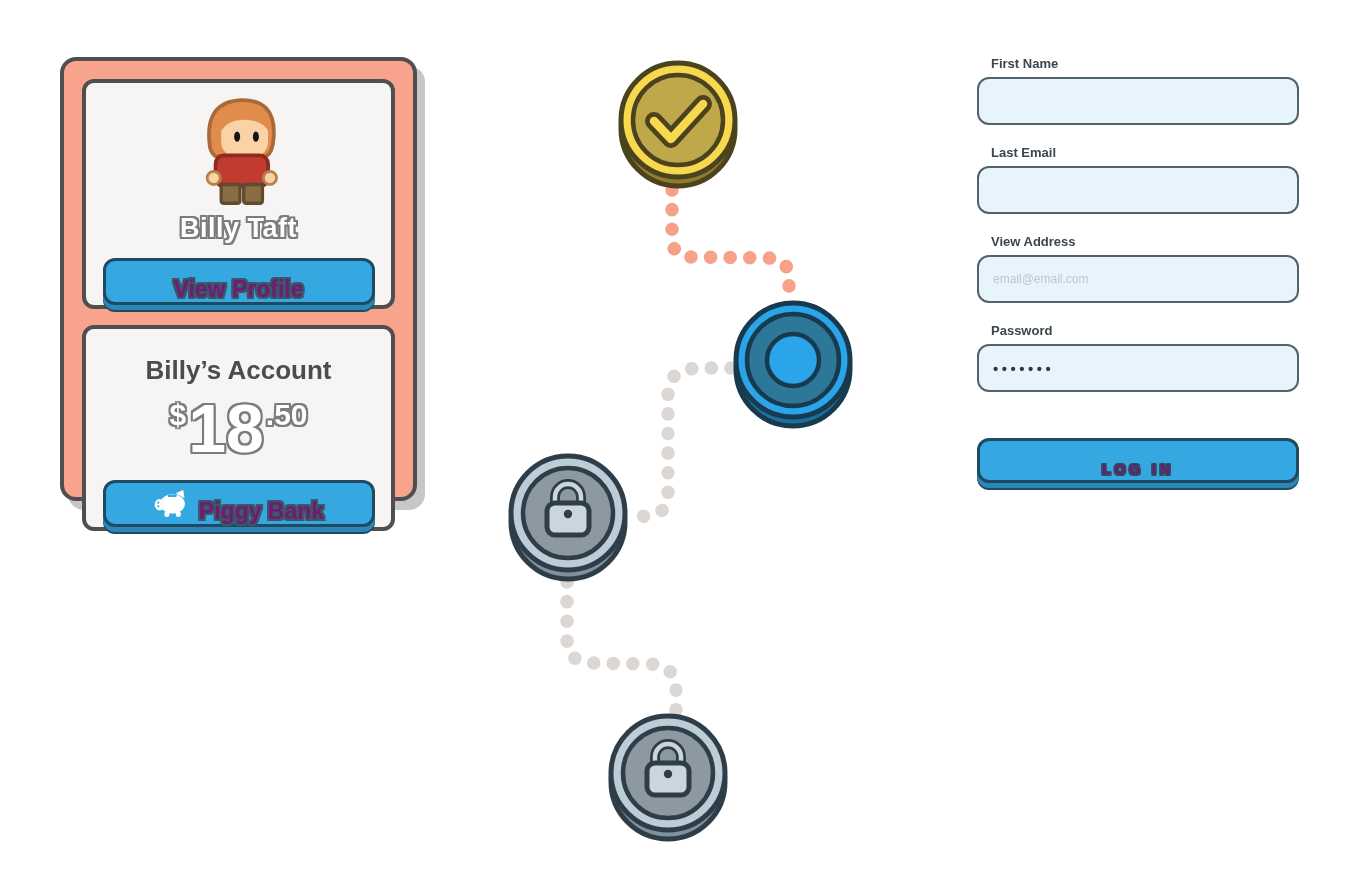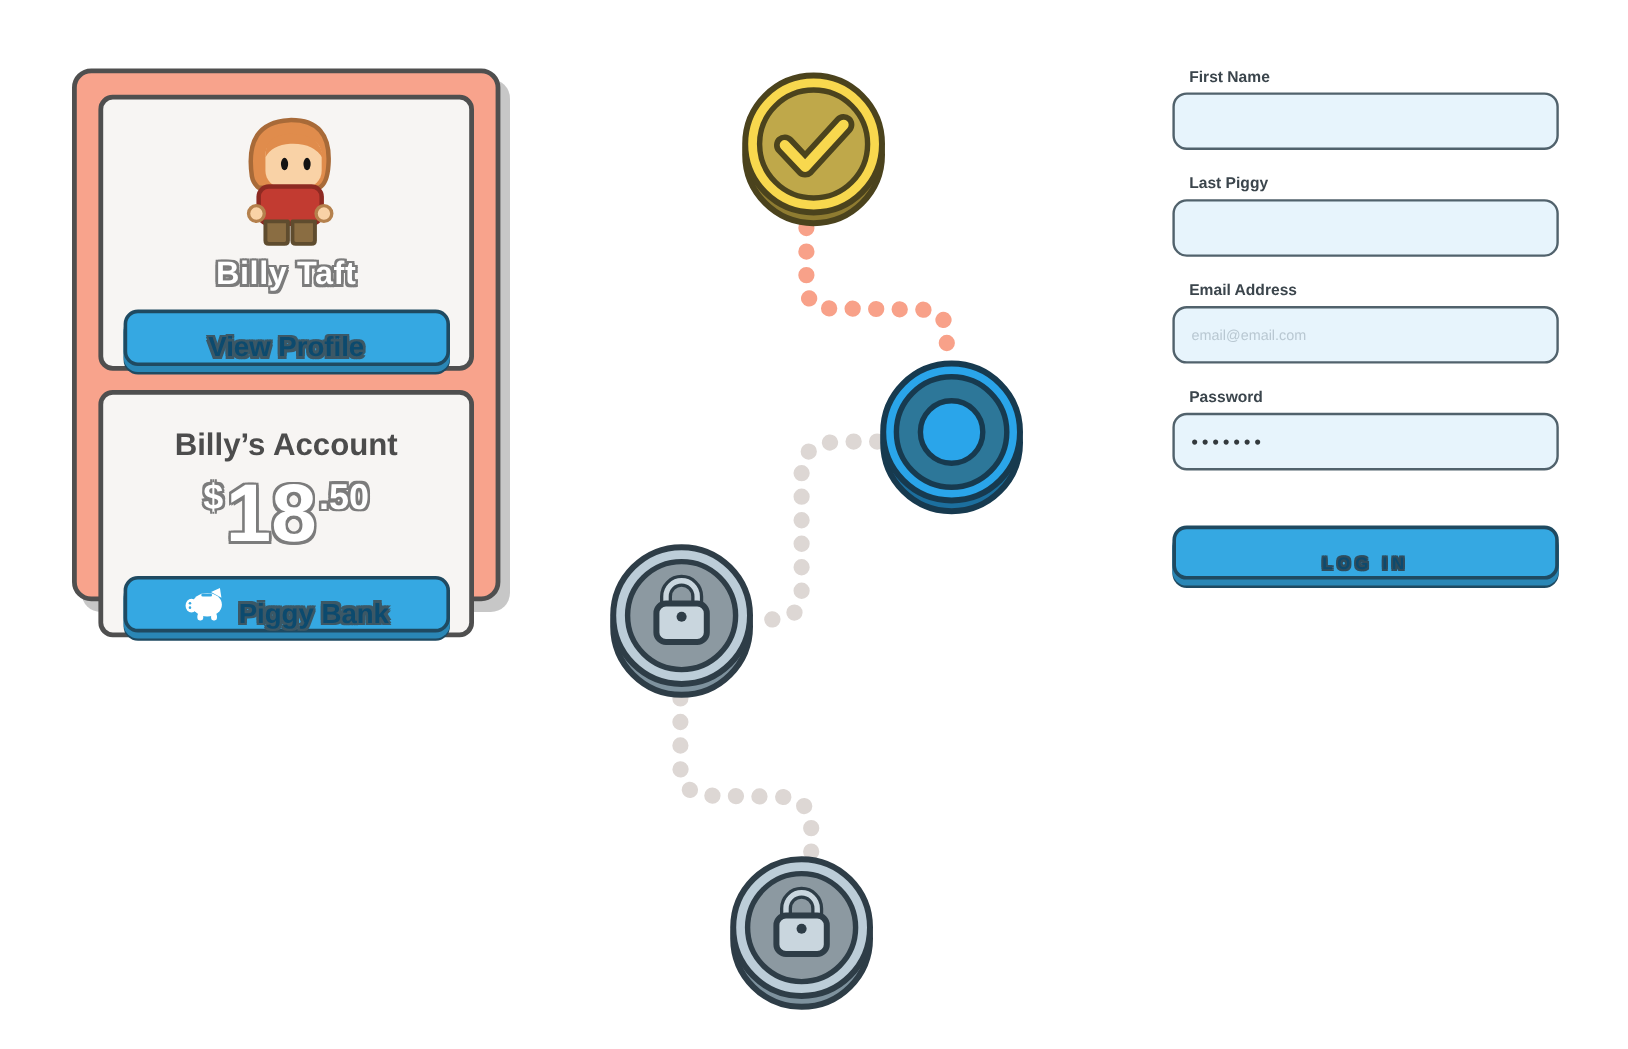--- a/index.html
+++ b/index.html
@@ -31,21 +31,21 @@
   .profile-name{font-size:27px;margin-top:6px;letter-spacing:.5px;}
 
   .btn3d{
     position:relative;display:flex;align-items:center;justify-content:center;gap:10px;
     background:#35a8e2;border:3px solid #1f4a61;border-radius:12px;
     box-shadow:0 5px 0 #2a87b6,0 7px 0 #1f4a61;
     cursor:pointer;font-family:inherit;
   }
   .card-btn{width:272px;height:47px;margin-top:14px;}
   .btn-label{
-    color:#0c4a6e;font-weight:800;font-size:23px;
+    color:#701a75;font-weight:800;font-size:23px;
     text-shadow:-2px -2px 0 #3c5866,0 -2px 0 #3c5866,2px -2px 0 #3c5866,
                 -2px 0 0 #3c5866,2px 0 0 #3c5866,
                 -2px 2px 0 #3c5866,0 2px 0 #3c5866,2px 2px 0 #3c5866;
     margin-top:16px;
   }
 
   .account-title{font-size:26px;font-weight:700;color:#4c4c4c;margin-top:10px;}
   .balance{display:flex;align-items:flex-start;justify-content:center;margin-top:8px;line-height:1;}
   .bal-big{font-size:68px;}
   .bal-small{font-size:30px;margin-top:6px;}
@@ -174,24 +174,24 @@
         <circle cx="668" cy="774" r="4.2" fill="#2e3d47"></circle>
       </g>
     </g>
   </svg>
 
   <form class="login-form" data-interactable="false">
 
     <label class="f-label" data-interactable="false">First Name</label>
     <input class="field" type="text" data-interactable="true" value="" style="">
 
-    <label class="f-label" data-interactable="false">Last Piggy</label>
+    <label class="f-label" data-interactable="false">Last Email</label>
     <input class="field" type="text" data-interactable="true" value="" style="">
 
-    <label class="f-label" data-interactable="false">Email Address</label>
+    <label class="f-label" data-interactable="false">View Address</label>
     <input class="field" type="text" data-interactable="true" placeholder="email@email.com" style="">
 
     <label class="f-label" data-interactable="false">Password</label>
     <input class="field password" type="text" data-interactable="true" value="•••••••" style="">
 
     <button class="btn3d login-btn" type="button" data-interactable="true">
       <span class="btn-label" data-interactable="false">LOG IN</span>
     </button>
   </form>
 

